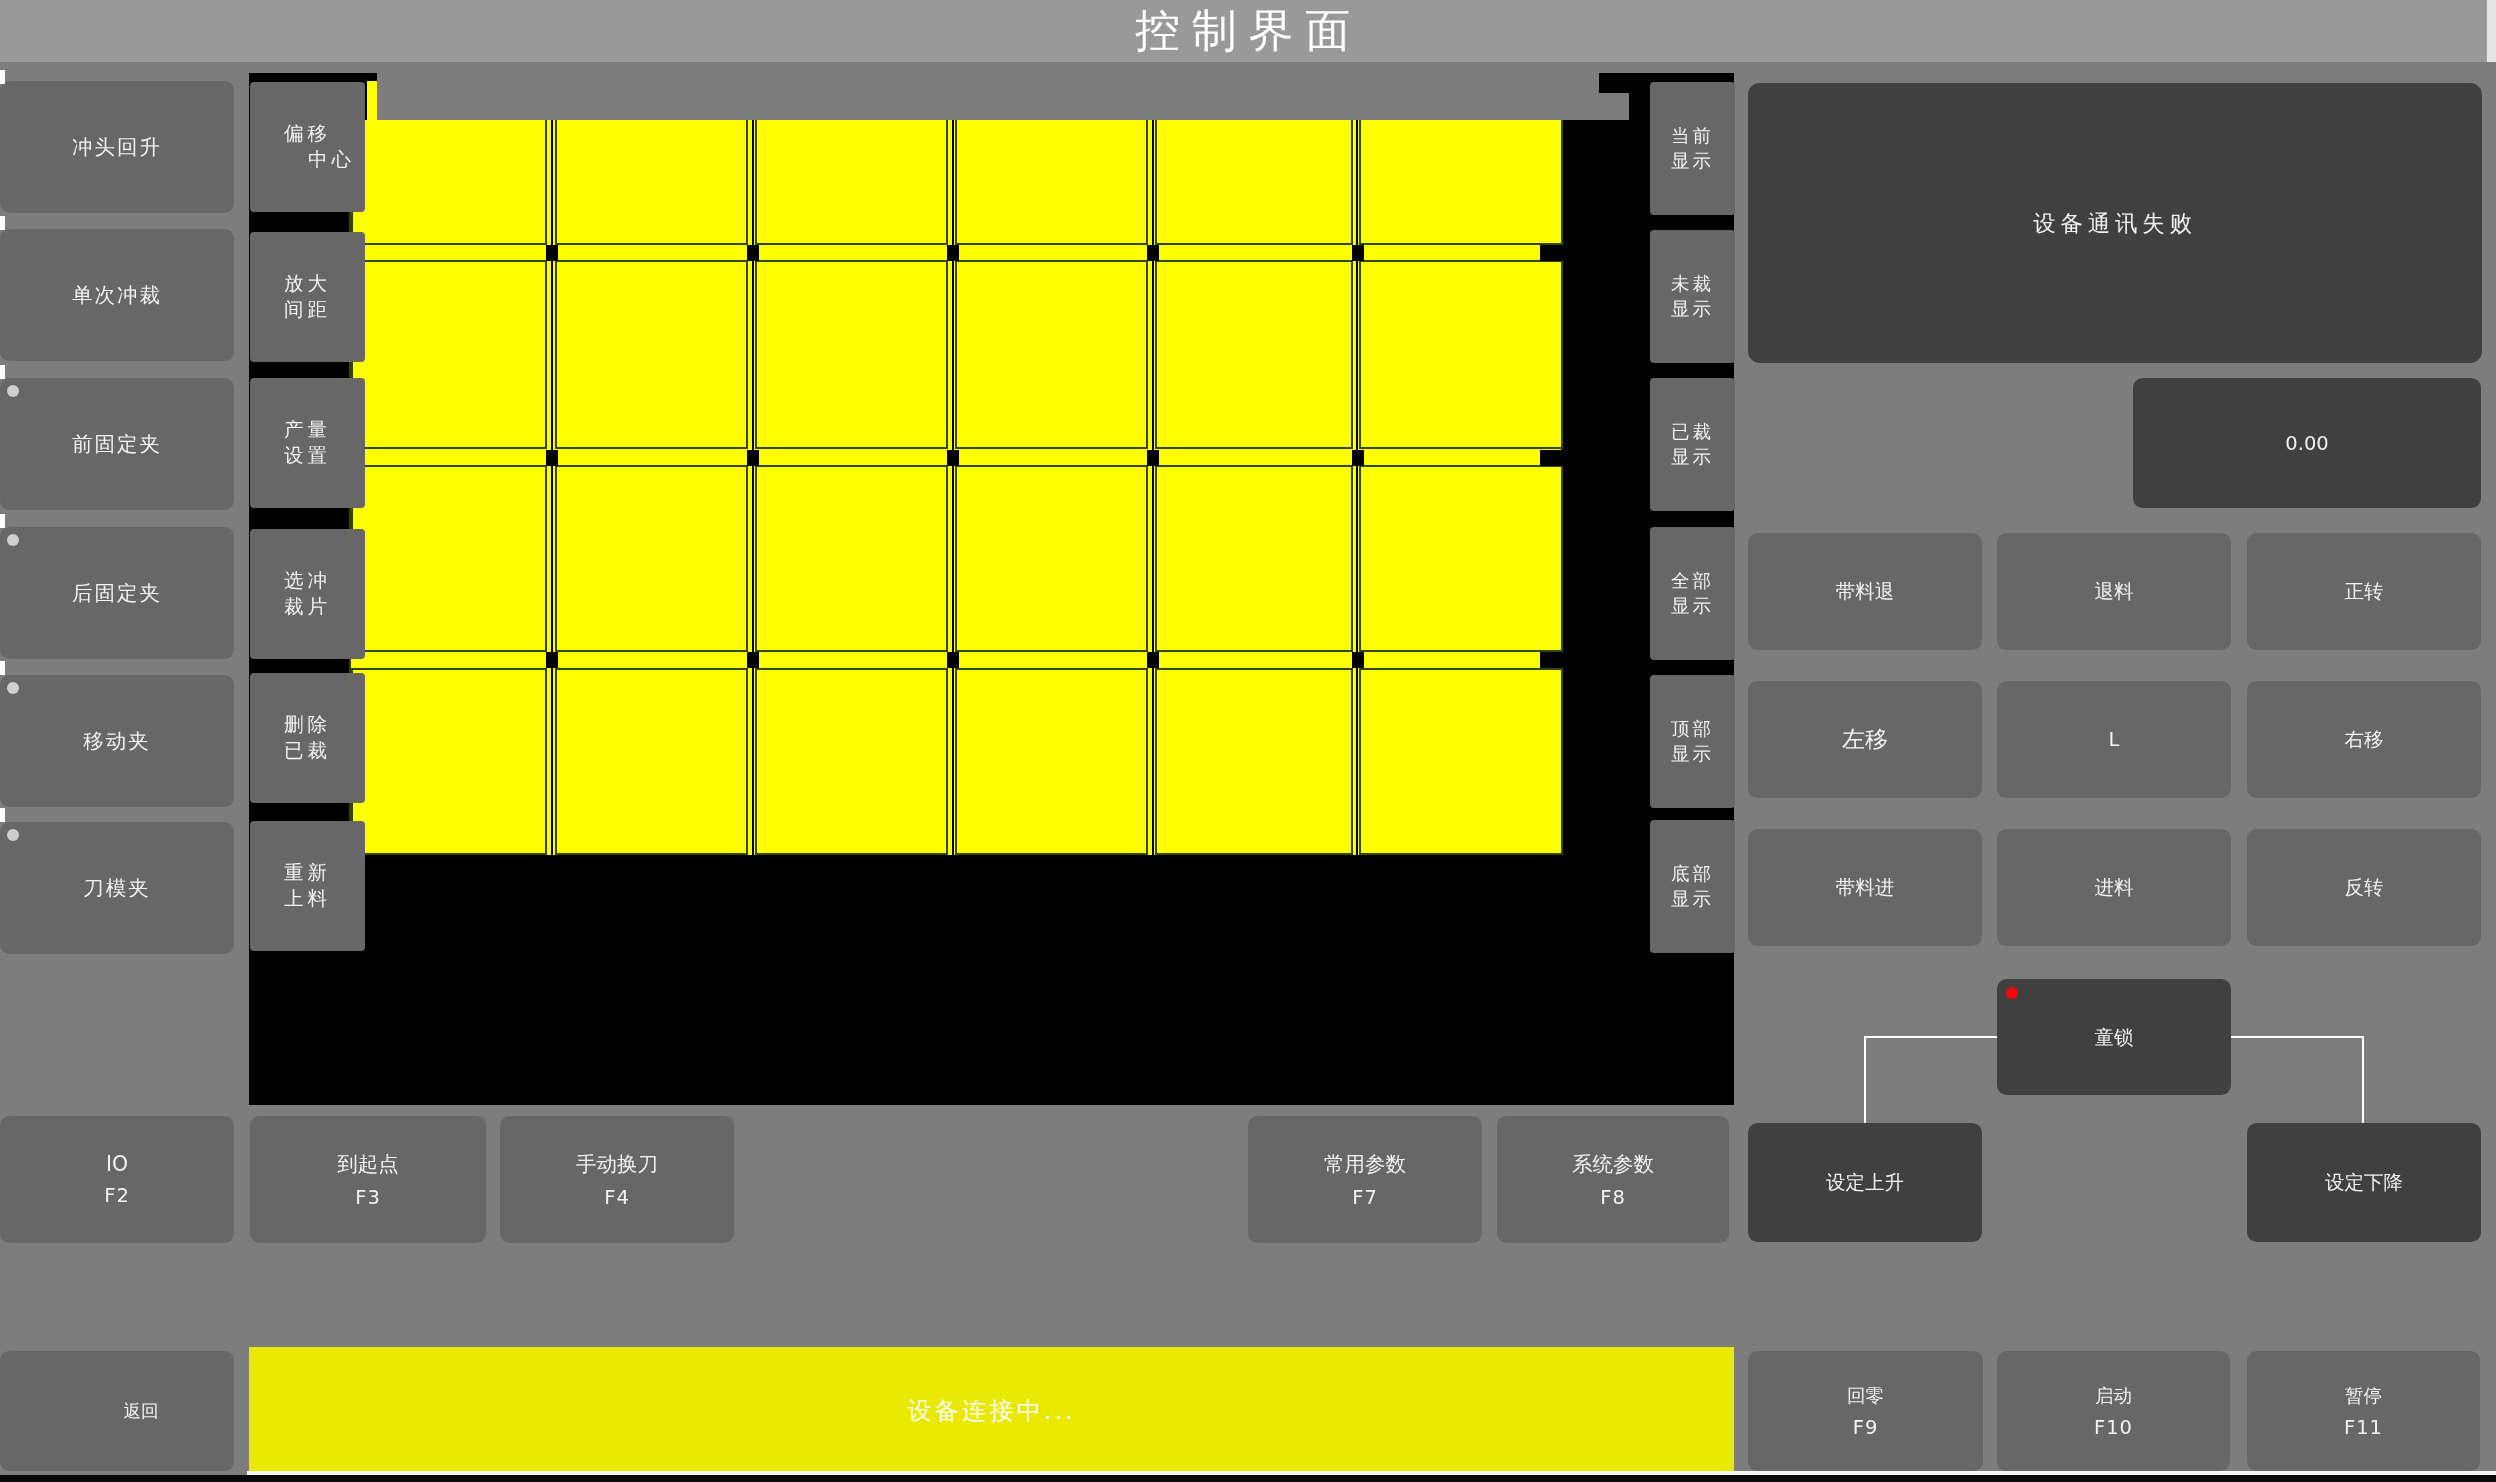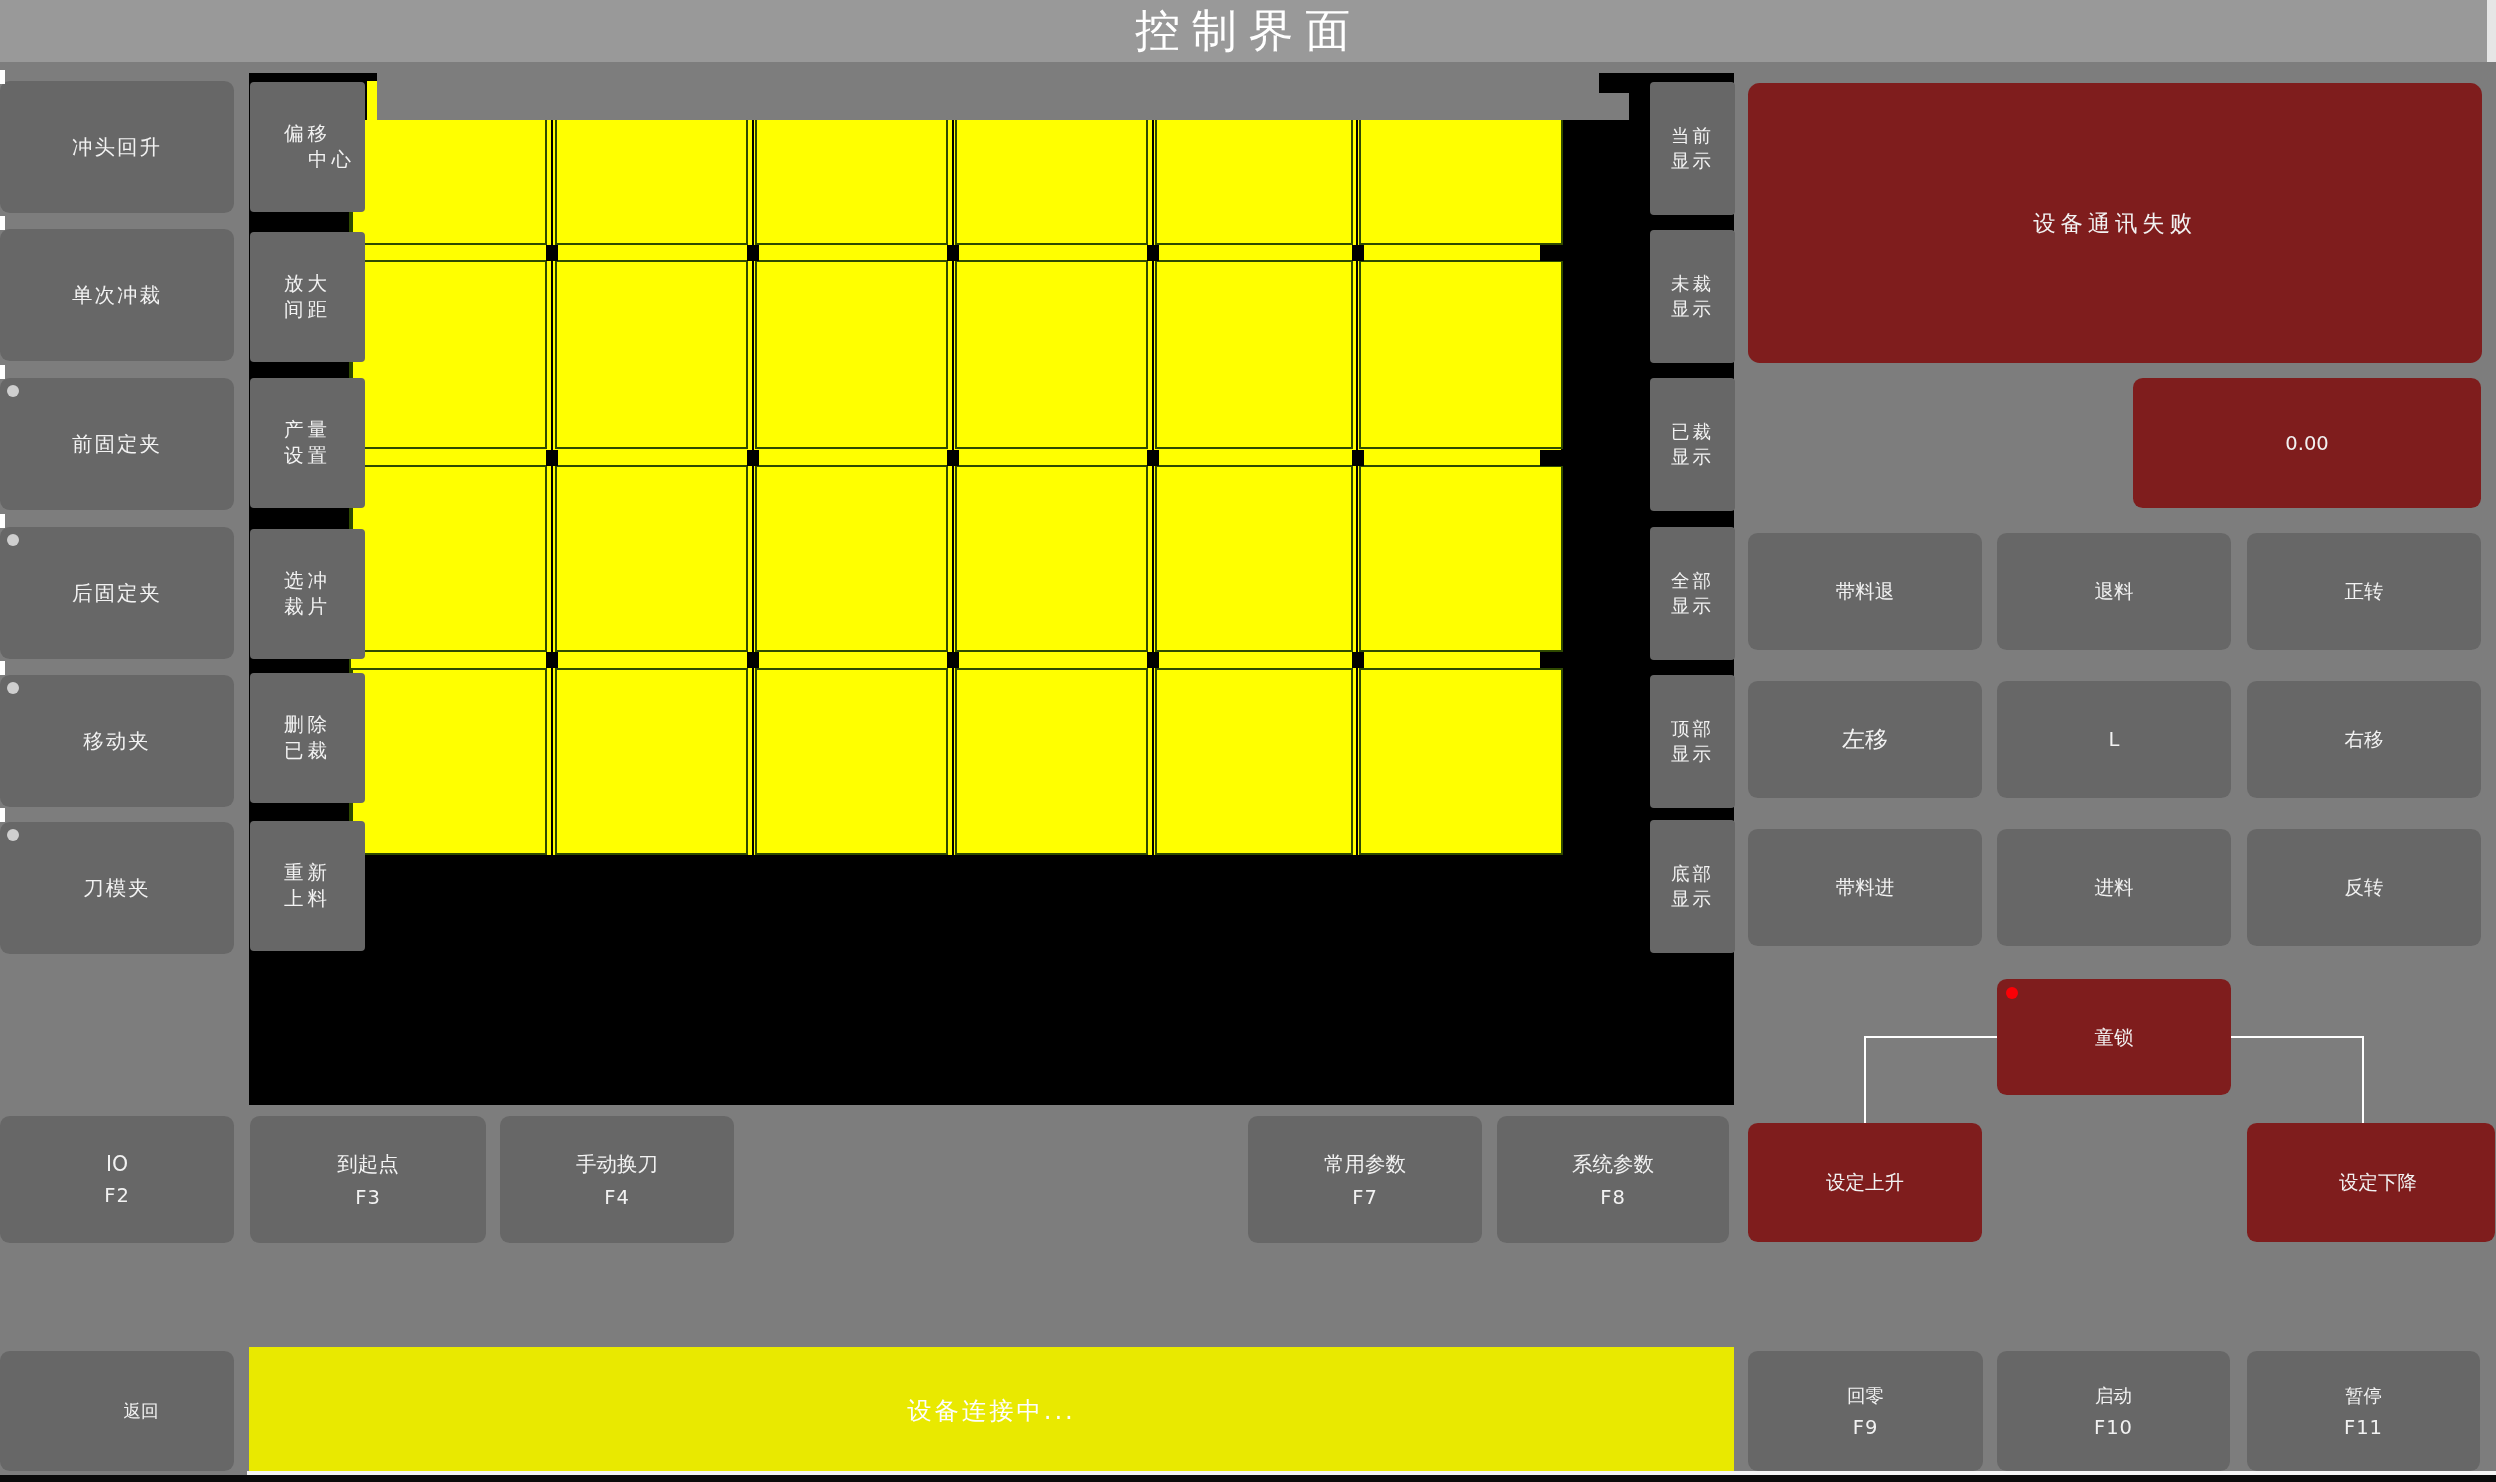--- a/index.html
+++ b/index.html
@@ -28,21 +28,21 @@
   .canvas-notch-y{position:absolute;left:118px;top:7.8px;width:9.8px;height:39px;background:#ffff00;}
   .canvas-notch-b{position:absolute;left:1350px;top:0;width:31px;height:19.5px;background:#000000;}
 
   .sheet{position:absolute;left:100px;top:47px;width:1212px;height:735px;background:#ffff00;
     border-left:2px solid #2f4a00;box-sizing:border-box;}
   .cell{position:absolute;background:#ffff00;border:2px solid #2f4a00;box-sizing:border-box;}
   .cell.r0{border-top:none;}
   .sep{position:absolute;top:0;width:2px;height:735px;background:#000000;}
   .mark{position:absolute;background:#000000;}
 
-  .panelbox{position:absolute;background:#7f1d1d;border-radius:11.7px;color:#f2f2f2;
+  .panelbox{position:absolute;background:#404040;border-radius:11.7px;color:#f2f2f2;
     display:flex;align-items:center;justify-content:center;z-index:3;}
 
   .bracket{position:absolute;left:1864px;top:1036px;width:500px;height:88px;
     border-top:2px solid #ffffff;border-left:2px solid #ffffff;border-right:2px solid #ffffff;
     box-sizing:border-box;z-index:2;}
 
   .statusbar{position:absolute;left:249px;top:1347px;width:1485px;height:128px;background:#e9e900;
     display:flex;align-items:center;justify-content:center;z-index:3;}
   .statusbar .s{color:#fdfdfd;font-size:24.4px;letter-spacing:2.9px;}
 
@@ -234,21 +234,21 @@
   <div class="bracket"></div>
 
   <div class="panelbox" style="left:1997px;top:979px;width:234px;height:116px;border-radius:9.8px;">
     <span class="reddot"></span>
     <span style="font-size:19.5px;">童锁</span>
   </div>
 
   <div class="panelbox" style="left:1748px;top:1123px;width:234px;height:119px;border-radius:9.8px;">
     <span style="font-size:19.5px;">设定上升</span>
   </div>
-  <div class="panelbox" style="left:2247px;top:1123px;width:234px;height:119px;border-radius:9.8px;padding-left:14px;">
+  <div class="panelbox" style="left:2247px;top:1123px;width:234px;height:119px;border-radius:9.8px;">
     <span style="font-size:19.5px;">设定下降</span>
   </div>
 
   <div id="fn-row">
       <div class="btn" style="left: 0px; top: 1116px; width: 234px; height: 127px; font-size: 20.5px;">
         <span>IO</span>
         <span class="fkey">F2</span>
       </div>
       <div class="btn" style="left: 250px; top: 1116px; width: 236px; height: 127px; font-size: 20.5px;">
         <span>到起点</span>

